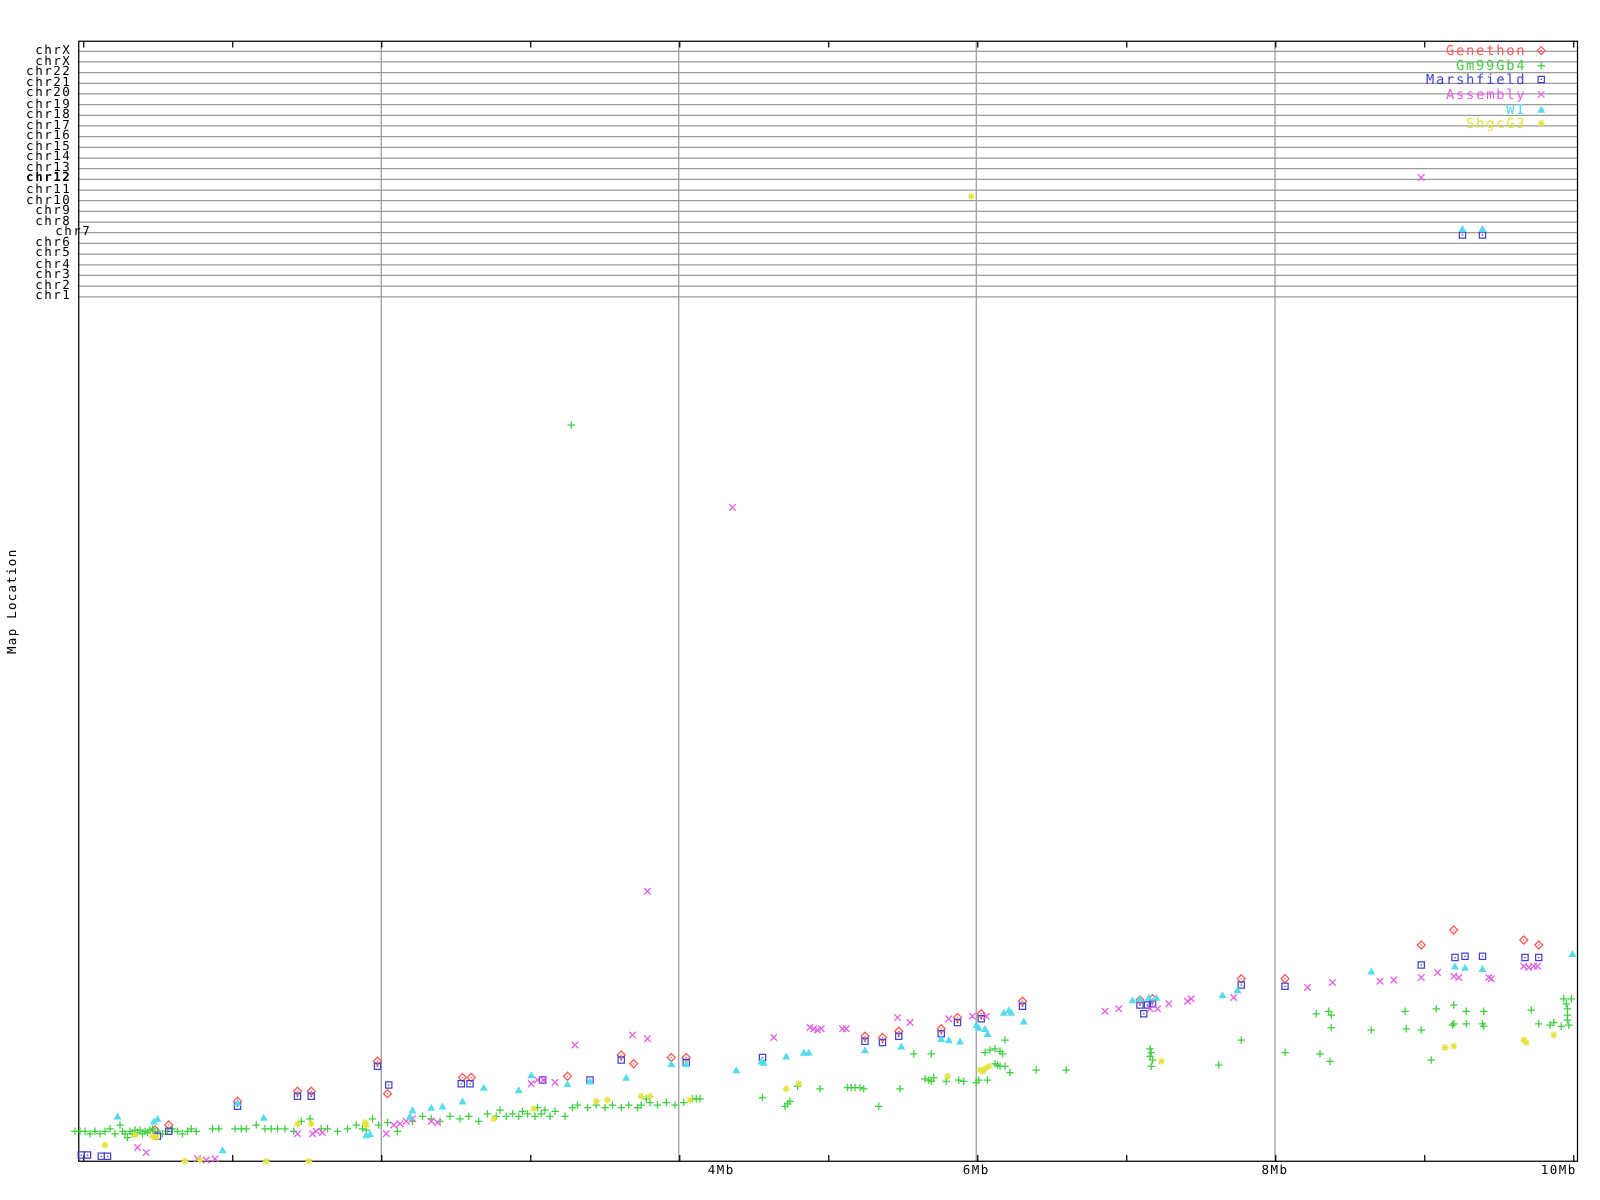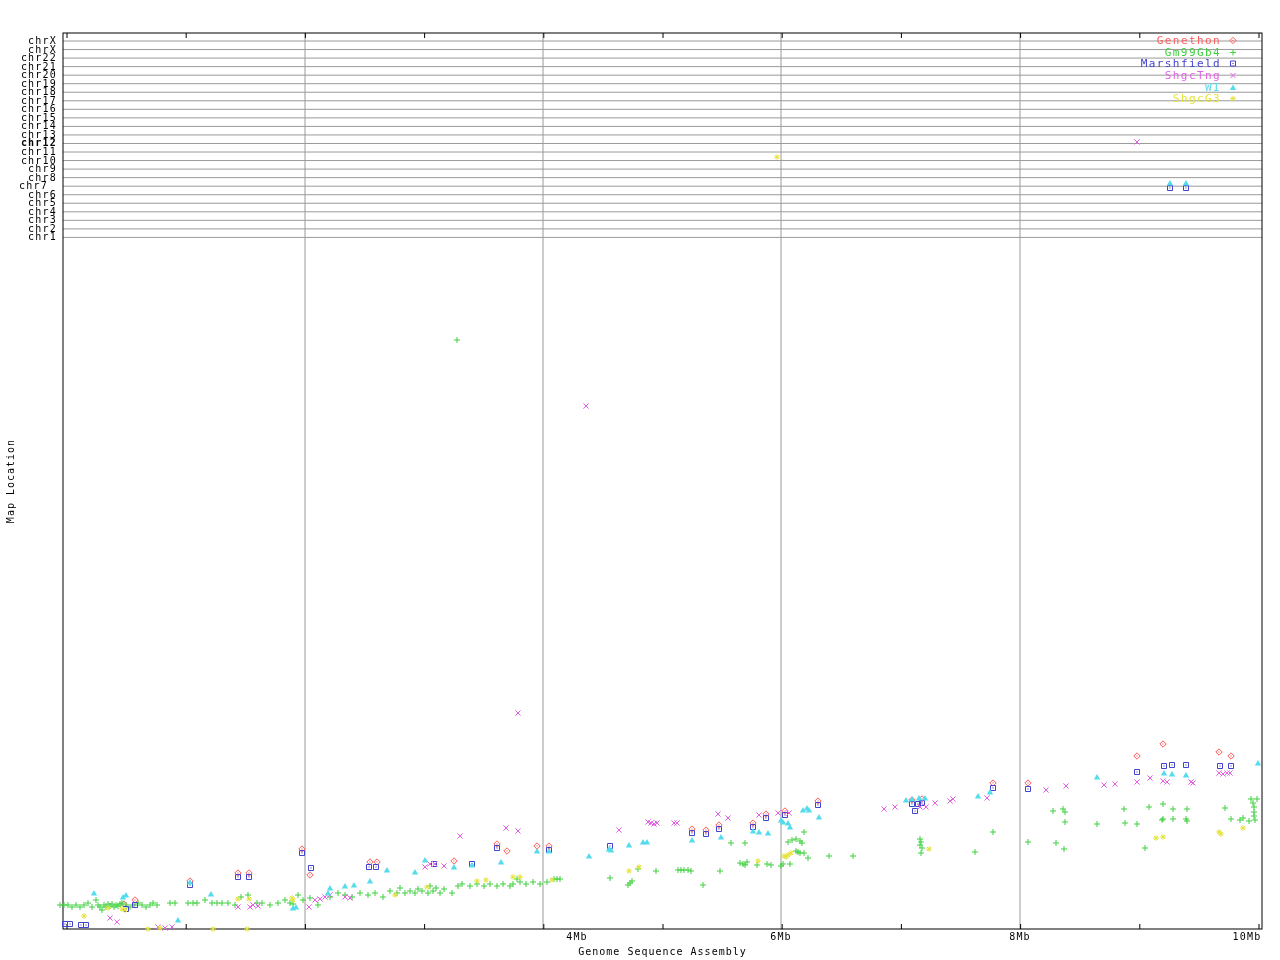--- a/index.html
+++ b/index.html
@@ -563,21 +563,21 @@
       <div class="chr-label" style="left: 2px; top: 95.78px;">chr17</div>
       <div class="chr-label" style="left: 2px; top: 104.32px;">chr16</div>
       <div class="chr-label" style="left: 2px; top: 112.86px; text-align: right;">chr15</div>
       <div class="chr-label" style="left: 2px; top: 121.4px;">chr14</div>
       <div class="chr-label" style="left: 2px; top: 129.94px;">chr13</div>
       <div class="chr-label" style="left: 2px; top: 138.48px; font-weight: bold;">chr12</div>
       <div class="chr-label" style="left: 2px; top: 147.02px; text-align: right;">chr11</div>
       <div class="chr-label" style="left: 2px; top: 155.56px;">chr10</div>
       <div class="chr-label" style="left: 2px; top: 164.1px;">chr9</div>
       <div class="chr-label" style="left: 2px; top: 172.64px;">chr8</div>
-      <div class="chr-label" style="left: 6px; top: 181.18px; text-align: center;">chr7</div>
+      <div class="chr-label" style="left: 18px; top: 181.18px;">chr7</div>
       <div class="chr-label" style="left: 2px; top: 189.72px;">chr6</div>
       <div class="chr-label" style="left: 2px; top: 198.26px; text-align: right;">chr5</div>
       <div class="chr-label" style="left: 2px; top: 206.8px;">chr4</div>
       <div class="chr-label" style="left: 2px; top: 215.34px;">chr3</div>
       <div class="chr-label" style="left: 2px; top: 223.88px;">chr2</div>
       <div class="chr-label" style="left: 2px; top: 232.42px;">chr1</div>
     </div>
   <div id="xtick-labels">
       <div class="xtick-label" style="left: 305px; margin-top: 48px;">2Mb</div>
       <div class="xtick-label" style="left: 543px; margin-left: 34px;">4Mb</div>
@@ -600,33 +600,32 @@
         </svg>
       </div>
       <div class="legend-row">
         <span class="legend-text" style="color: rgb(67, 67, 207);">Marshfield</span>
         <svg width="14" height="11">
           <path d="M4.5,3 h5 v5 h-5 Z" fill="none" stroke="#4343cf" stroke-width="1"></path>
           <path d="M6.4,5.5 h1.2" fill="none" stroke="#4343cf" stroke-width="1"></path>
         </svg>
       </div>
       <div class="legend-row">
-        <span class="legend-text" style="color: rgb(228, 95, 228);">ShgcTng</span>
+        <span class="legend-text" style="color: rgb(228, 95, 228);">Assembly</span>
         <svg width="14" height="11">
           <path d="M4.4,2.9 L9.6,8.1 M9.6,2.9 L4.4,8.1" fill="none" stroke="#e45fe4" stroke-width="1"></path>
         </svg>
       </div>
       <div class="legend-row">
         <span class="legend-text" style="color: rgb(85, 220, 236);">WI</span>
         <svg width="14" height="11">
           <path d="M7,2.5 L10.2,8.1 L3.8,8.1 Z" fill="#55dcec" stroke="none" stroke-width="1"></path>
         </svg>
       </div>
       <div class="legend-row">
         <span class="legend-text" style="color: rgb(227, 227, 60);">ShgcG3</span>
         <svg width="14" height="11">
           <path d="M4.2,5.5 H9.8 M7,2.7 V8.3 M5,3.5 L9,7.5 M9,3.5 L5,7.5" fill="none" stroke="#e3e33c" stroke-width="1"></path>
         </svg>
       </div>
     </div>
-  <div class="xlabel">Genome Sequence Assembly</div>
   <div class="ylabel">Map Location</div>
 </div>
 
 </body></html>

